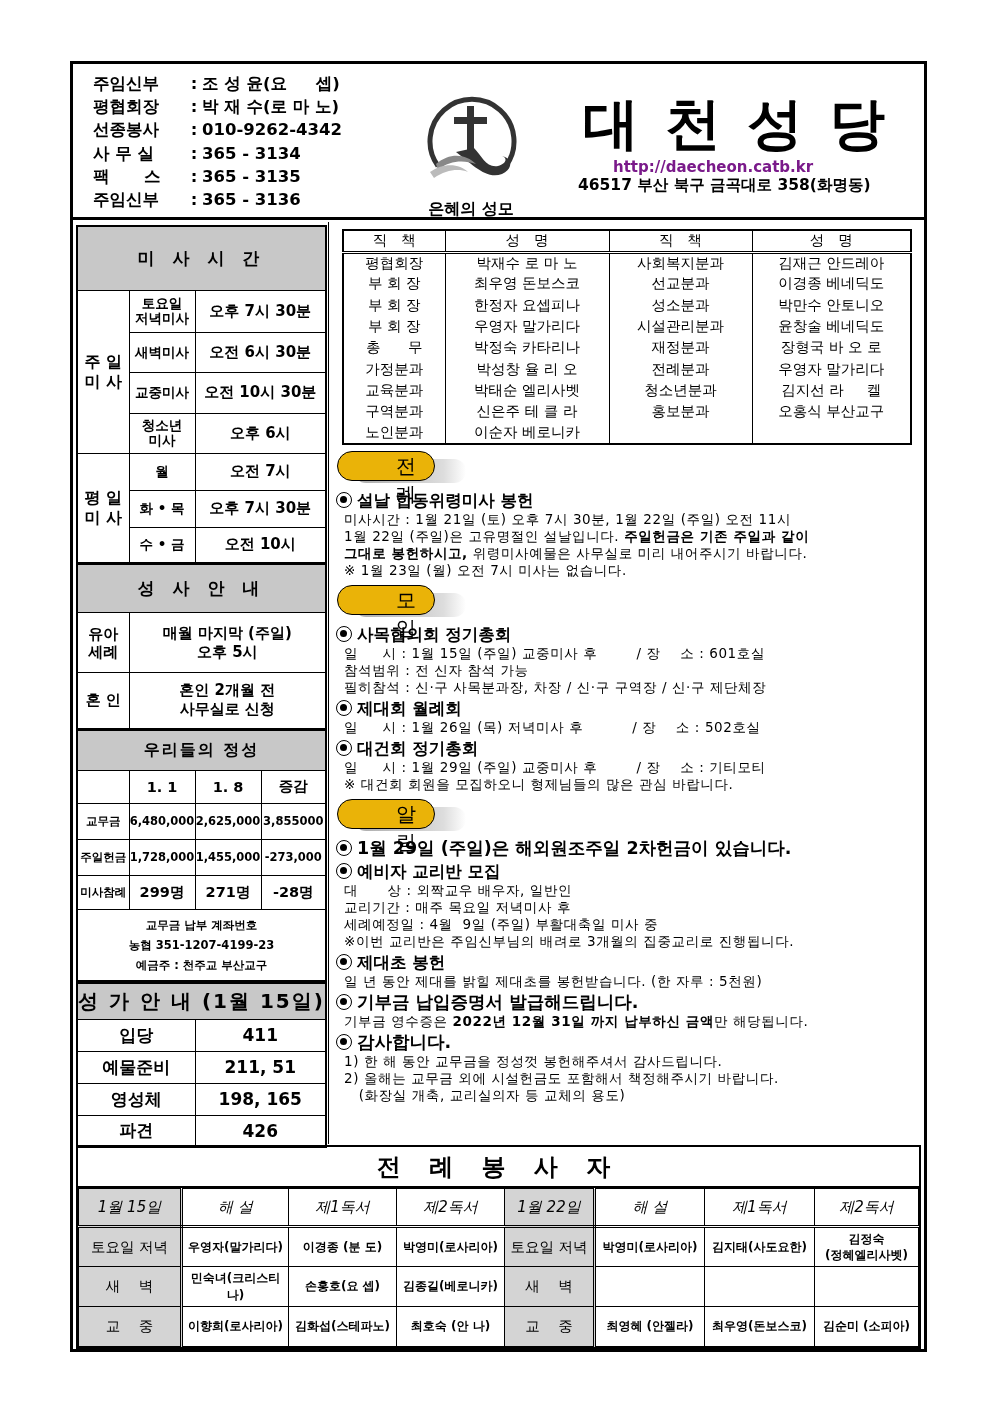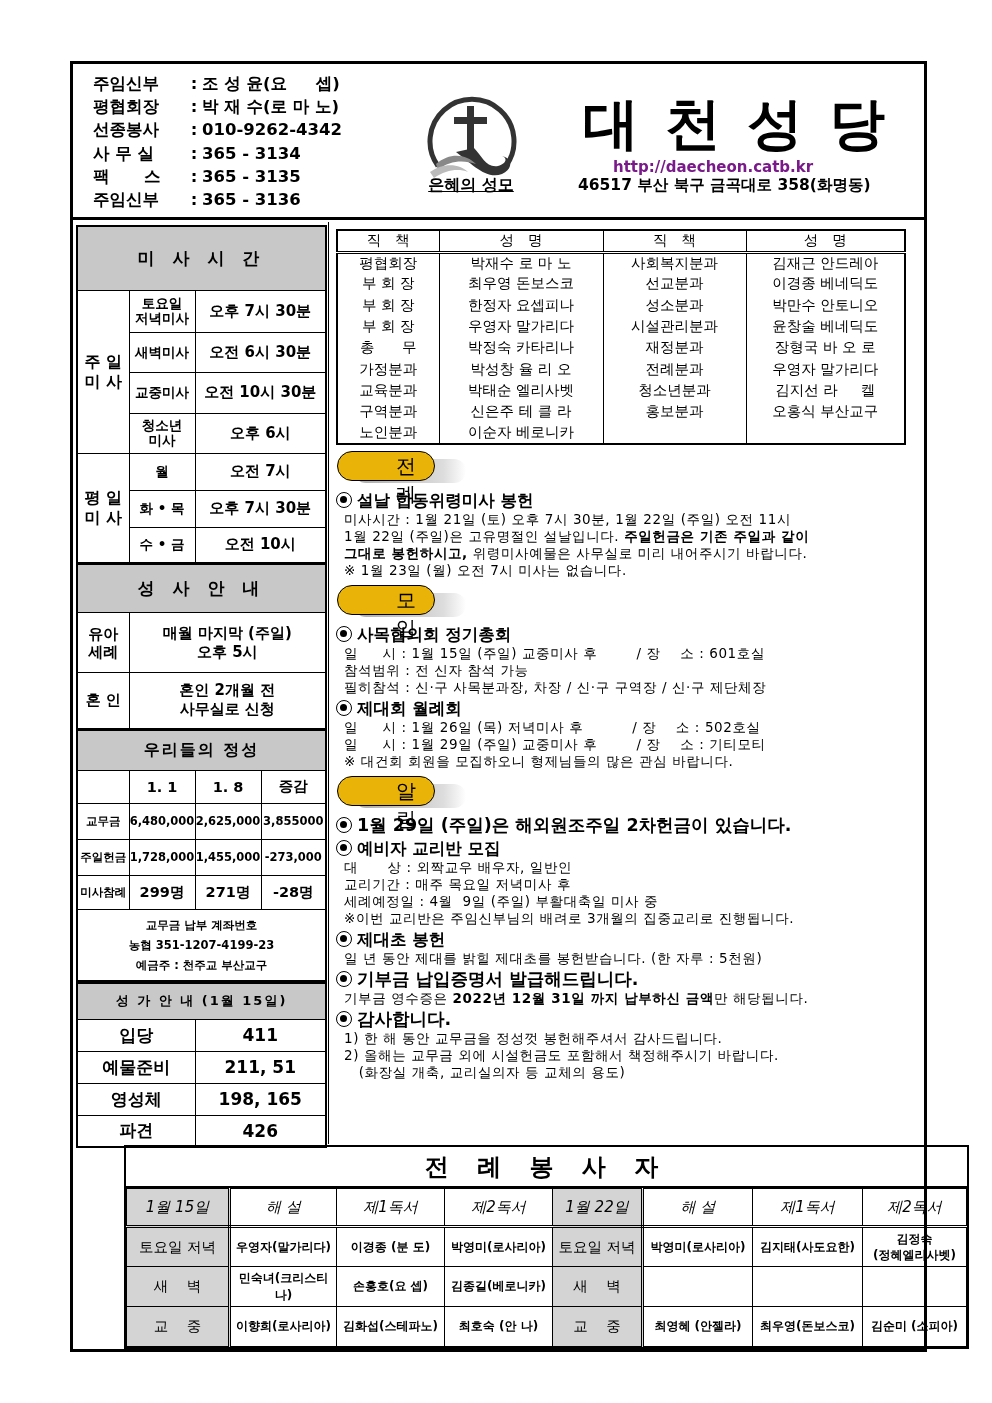--- a/index.html
+++ b/index.html
@@ -8,61 +8,61 @@
 
   .page { position: absolute; left: 70px; top: 61px; width: 857px; height: 1291px; border: 3px solid #000; }
 
   
   .header { position: absolute; left: 0; top: 0; width: 851px; height: 156px; border-bottom: 3px solid #000; }
   .info { position: absolute; left: 20px; top: 8px; font-size: 16.5px; font-weight: bold; line-height: 23.2px; }
   .info-row { display: flex; white-space: pre; }
   .info-row .k { width: 93px; letter-spacing: 0px; }
   .info-row .sep { width: 16px; text-align: center; }
   .logo { position: absolute; left: 343px; top: 22px; width: 110px; height: 120px; }
-  .logo-text { position: absolute; left: 0; top: 89px; width: 110px; text-align: center; font-size: 16px; font-weight: bold; text-decoration: underline; }
+  .logo-text { position: absolute; left: 0; top: 113px; width: 110px; text-align: center; font-size: 16px; font-weight: bold; }
   .title { position: absolute; left: 510px; top: 28px; font-size: 56px; font-weight: bold; letter-spacing: 26px; line-height: 64px; }
   .url { position: absolute; left: 540px; top: 94px; font-size: 15px; font-weight: bold; color: #7a1a8a; }
   .addr { position: absolute; left: 505px; top: 111px; font-size: 15.5px; font-weight: bold; white-space: pre; }
 
   
   .left { position: absolute; left: 3px; top: 161px; width: 251px; }
   .lt { width: 100%; border-collapse: collapse; table-layout: fixed; border: 2px solid #000; }
   .lt td { border: 1px solid #000; text-align: center; vertical-align: middle; font-weight: bold; }
   .lt .hd { background: #c8c8c8; font-size: 17px; letter-spacing: 6px; }
   .mass td { font-size: 15px; }
   .mass .grp { font-size: 16px; line-height: 20px; }
   .mass .lbl { font-size: 13.5px; line-height: 15px; }
   .svc td { font-size: 15px; }
   .offer td { font-size: 11.5px; }
   .offer .big { font-size: 14.5px; }
   .acct { font-size: 15.5px; line-height: 20px; font-weight: bold; }
   .hymn td { font-size: 17px; }
-  .hymn .hd { font-size: 13px; letter-spacing: 2px; }
+  .hymn .hd { font-size: 20px; letter-spacing: 2px; }
 
   
   .divider-v { position: absolute; left: 255px; top: 158px; width: 1px; height: 922px; background: #000; }
   .right { position: absolute; left: 263px; top: 163px; width: 588px; }
   .sec-title { font-size: 16.5px; line-height: 20px; font-weight: bold; white-space: pre; }
   .bullet { display: inline-block; width: 16px; height: 16px; border: 1.5px solid #000; border-radius: 50%; position: relative; vertical-align: -2px; margin-right: 5px; }
   .bullet::after { content: ""; position: absolute; left: 3px; top: 3px; width: 7px; height: 7px; border-radius: 50%; background: #000; }
-  .council { margin-top: 2px; width: 570px; border-collapse: collapse; table-layout: fixed; border: 2px solid #000; }
+  .council { margin-left: 6px; margin-top: 2px; width: 570px; border-collapse: collapse; table-layout: fixed; border: 2px solid #000; }
   .council td { border-left: 1px solid #000; border-right: 1px solid #000; text-align: center; font-size: 14.5px; height: 21.3px; font-family: "DejaVu Sans", sans-serif; white-space: pre; }
   .council thead td { border-bottom: 3px double #000; height: 22px; }
 
   .pill-wrap { position: relative; height: 37px; margin-top: 6px; }
   .pill-shadow { position: absolute; left: 18px; top: 8px; width: 112px; height: 24px; border-radius: 14px; background: linear-gradient(90deg, #aaa, #ddd 80%, #fff); }
   .pill { position: absolute; left: 1px; top: 0; width: 98px; height: 30px; border: 1.5px solid #000; border-radius: 16px; background: #eab308; font-size: 20px; text-align: right; line-height: 28px; letter-spacing: 18px; padding-left: 14px; }
 
   .item-title { font-size: 16.5px; font-weight: bold; line-height: 21px; margin-top: 2px; white-space: pre; }
   .item-title.big { font-size: 17.5px; }
   .body-line { font-size: 13.5px; line-height: 17px; padding-left: 8px; white-space: pre; letter-spacing: 0.6px; }
   .body-line b { font-weight: bold; }
 
   
-  .bottom { position: absolute; left: 3px; top: 1081px; width: 845px; border: 2px solid #000; margin-left: 48px; }
+  .bottom { position: absolute; left: 3px; top: 1081px; width: 845px; border: 2px solid #000; }
   .btitle { height: 41px; border-bottom: 2px solid #000; text-align: center; font-size: 24px; font-weight: bold; letter-spacing: 10px; line-height: 41px; }
   .bt { width: 100%; border-collapse: collapse; table-layout: fixed; }
   .bt td { border: 1px solid #000; text-align: center; vertical-align: middle; height: 40px; font-size: 12px; font-weight: bold; }
   .bt .gray { background: #d4d4d4; font-size: 14.5px; font-weight: normal; border-right: 3px double #000; }
   .bt .hd td { font-size: 15px; font-weight: normal; height: 38px; border-bottom: 3px double #000; font-style: italic; }
   .bt .hd .gray { font-size: 15px; }
   .small2 { font-size: 11px; line-height: 16px; }
 </style>
 </head>
 <body>
@@ -330,20 +330,21 @@
     <div class="pill-wrap">
       <div class="pill-shadow"></div>
       <div class="pill">모 임</div>
     </div>
     <div class="item-title"><span class="bullet"></span><span>사목협의회 정기총회</span></div>
     <div class="body-line">일     시 : 1월 15일 (주일) 교중미사 후        / 장    소 : 601호실</div>
     <div class="body-line">참석범위 : 전 신자 참석 가능</div>
     <div class="body-line">필히참석 : 신·구 사목분과장, 차장 / 신·구 구역장 / 신·구 제단체장</div>
     <div class="item-title"><span class="bullet"></span><span>제대회 월례회</span></div>
     <div class="body-line">일     시 : 1월 26일 (목) 저녁미사 후          / 장    소 : 502호실</div>
+    <div class="item-title"><span class="bullet"></span><span>대건회 정기총회</span></div>
     <div class="body-line">일     시 : 1월 29일 (주일) 교중미사 후        / 장    소 : 기티모티</div>
     <div class="body-line">※ 대건회 회원을 모집하오니 형제님들의 많은 관심 바랍니다.</div>
 
     <div class="pill-wrap">
       <div class="pill-shadow"></div>
       <div class="pill">알 림</div>
     </div>
     <div class="item-title big"><span class="bullet"></span><span>1월 29일 (주일)은 해외원조주일 2차헌금이 있습니다.</span></div>
     <div class="item-title"><span class="bullet"></span><span>예비자 교리반 모집</span></div>
     <div class="body-line">대      상 : 외짝교우 배우자, 일반인</div>

